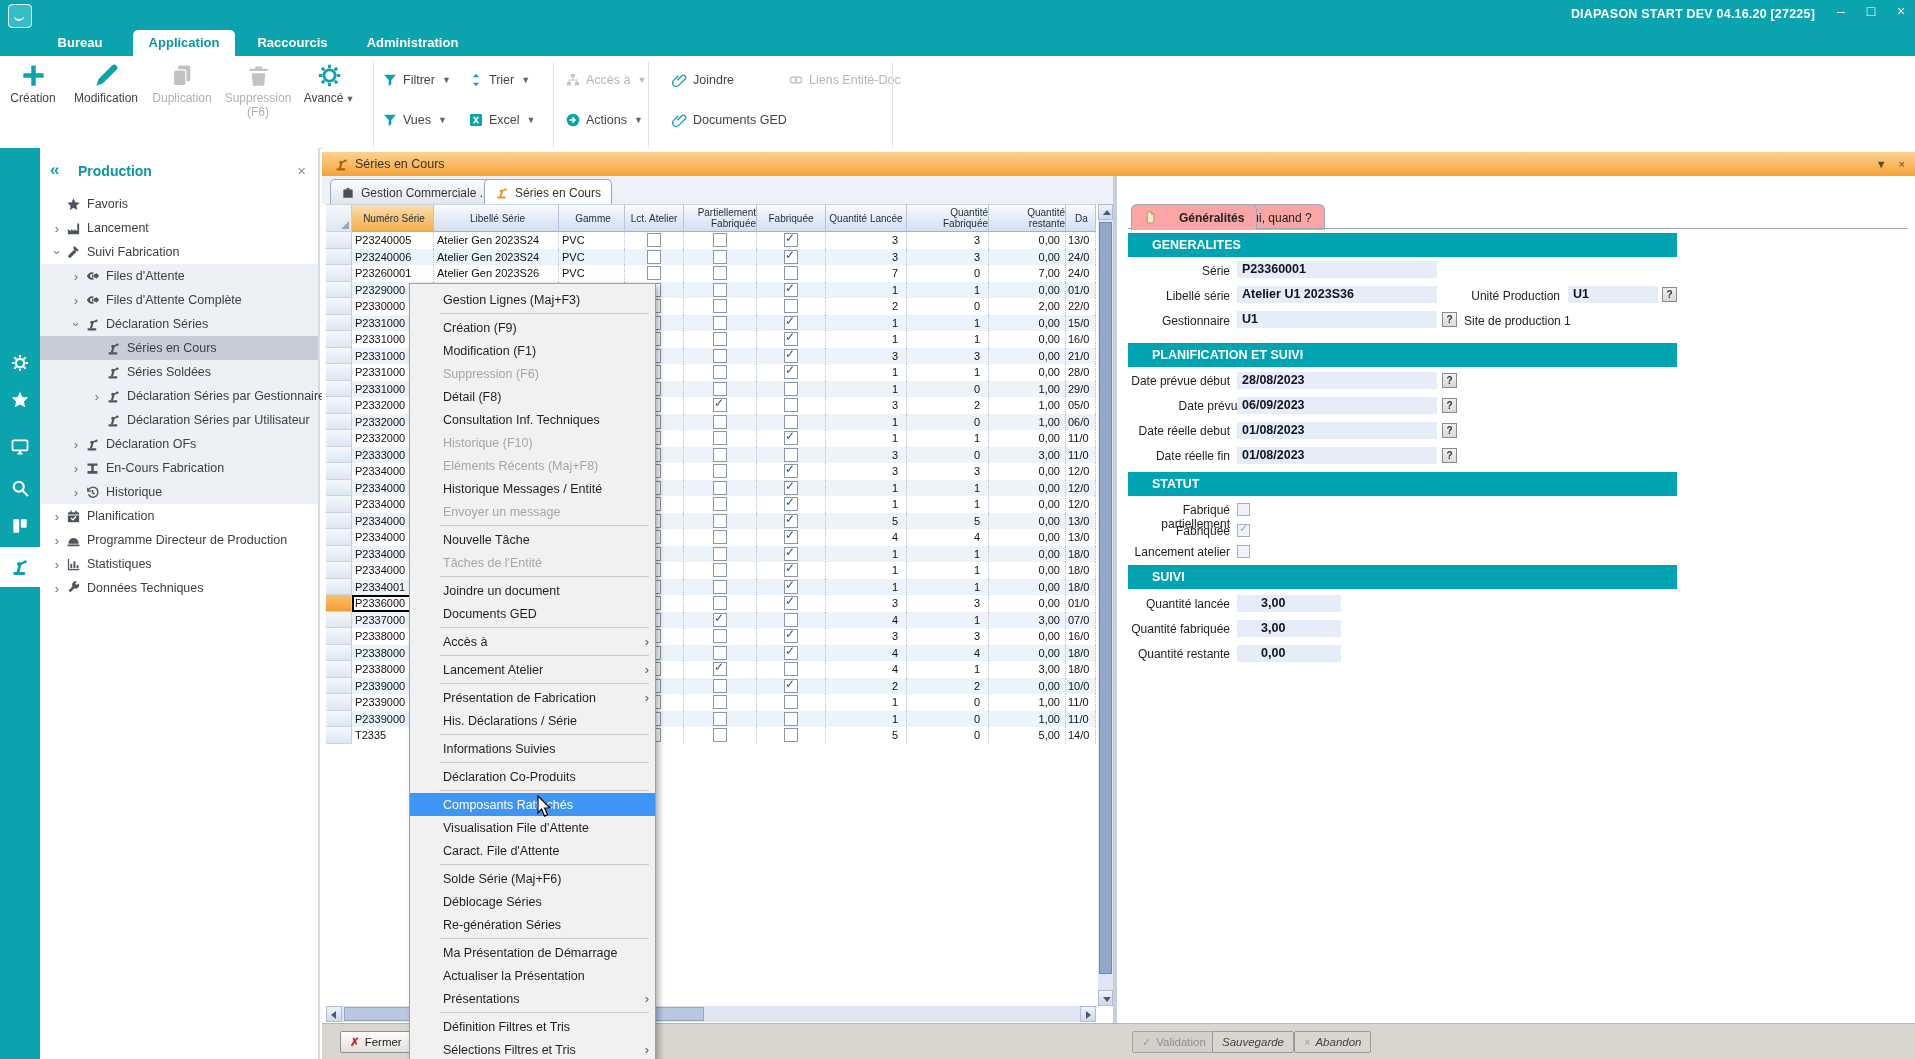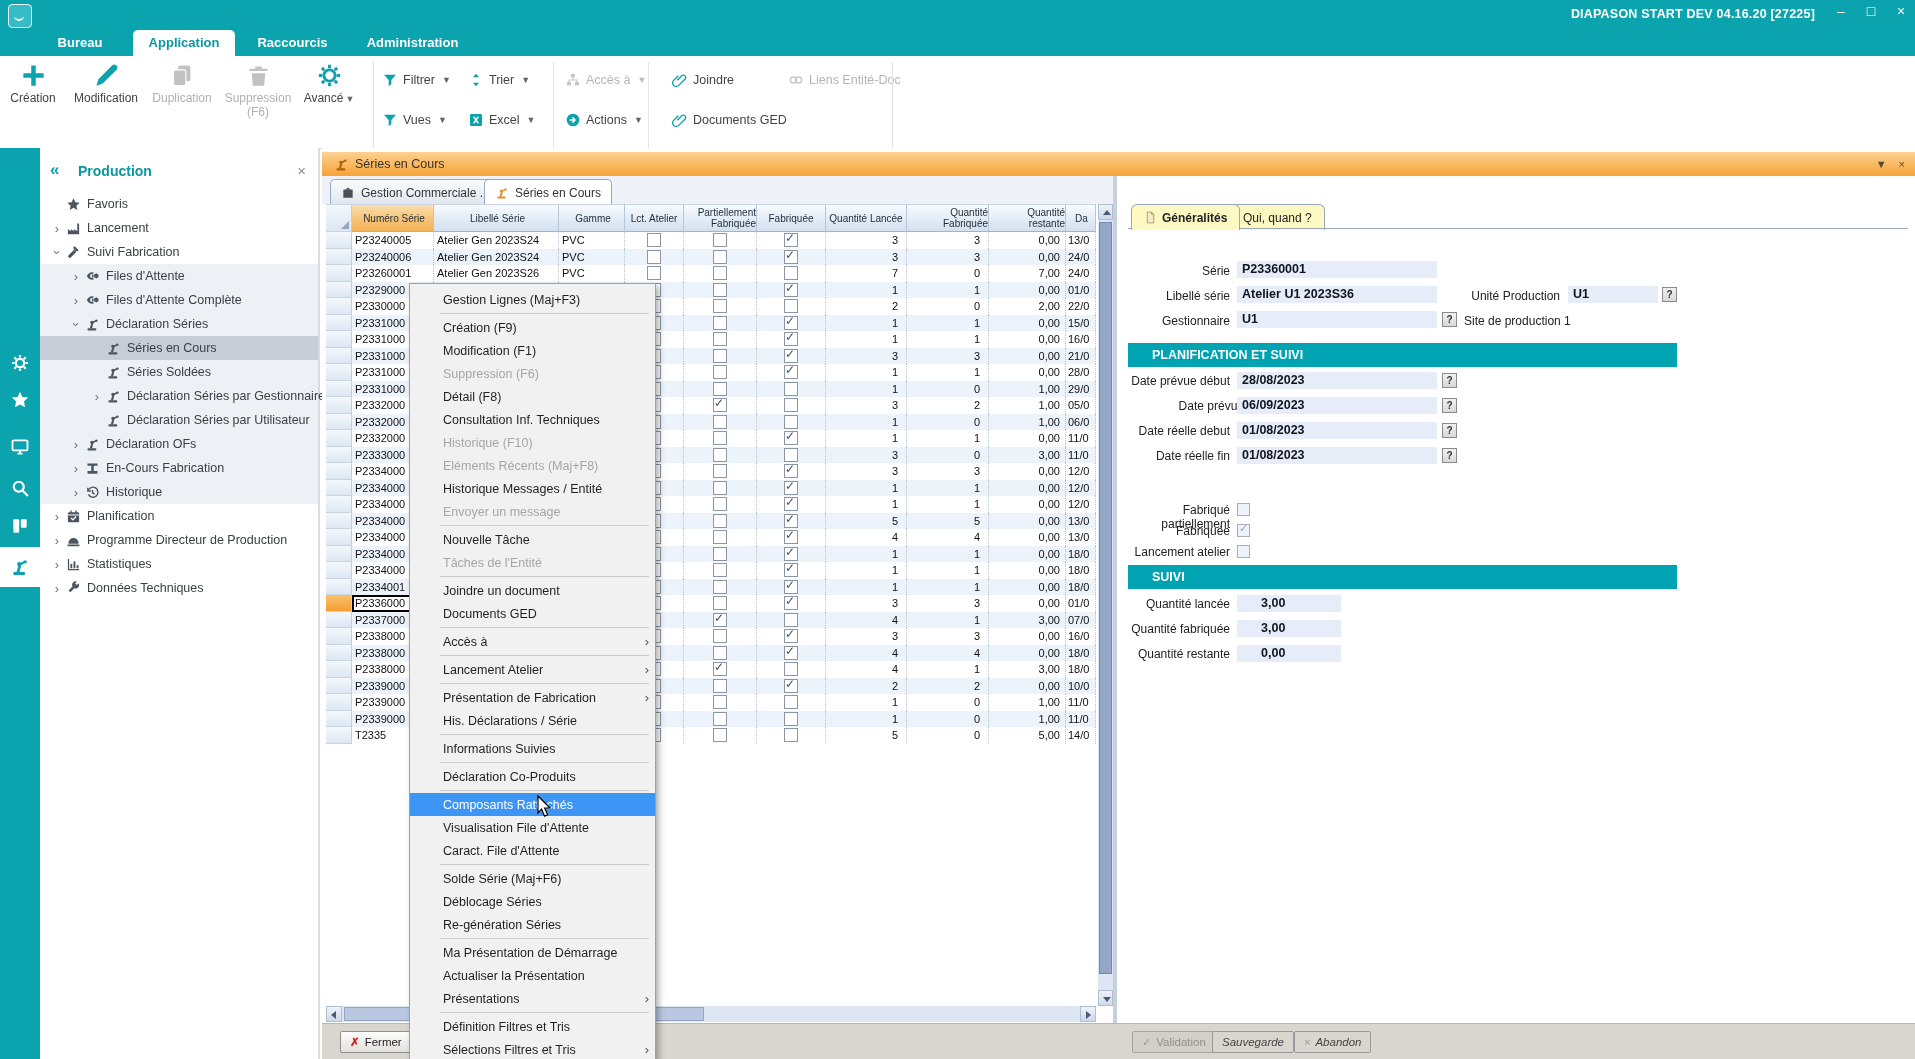--- a/index.html
+++ b/index.html
@@ -99,21 +99,21 @@
   .hsb{left:326px;top:1006px;width:770px;height:16px;background:#dde6f2;}
   .hbtn{position:absolute;top:0;width:16px;height:16px;background:linear-gradient(#eef3fa,#cdd9ea);border:1px solid #aebfd4;box-sizing:border-box;}
   .hbtn::after{content:"";position:absolute;top:4px;}
   .hleft::after{left:4px;border-top:4px solid transparent;border-bottom:4px solid transparent;border-right:5px solid #4a5a70;}
   .hright{right:0;}
   .hright::after{left:5px;border-top:4px solid transparent;border-bottom:4px solid transparent;border-left:5px solid #4a5a70;}
   .hthumb{position:absolute;left:18px;top:1px;width:360px;height:14px;background:#b9c8df;border:1px solid #93a7c4;box-sizing:border-box;}
   
   .rdivider{left:1113px;top:176px;width:4px;height:847px;background:#c6d0dc;}
   .rpanel{left:1117px;top:176px;width:798px;height:847px;background:#fff;}
-  .ptab{position:absolute;top:28px;height:25px;display:flex;align-items:center;gap:5px;padding:0 12px;border:1px solid #9aa8b8;border-bottom:none;border-radius:6px 6px 0 0;background:#fef9c3;font-size:12px;color:#222;}
+  .ptab{position:absolute;top:28px;height:25px;display:flex;align-items:center;gap:22px;padding:0 12px;border:1px solid #9aa8b8;border-bottom:none;border-radius:6px 6px 0 0;background:#fca5a5;font-size:12px;color:#222;}
   .ptab.active{font-weight:bold;z-index:2;}
   .ptab .ic{width:13px;height:13px;color:#c7a24a;}
   .pborder{position:absolute;left:11px;top:52px;width:780px;height:790px;border-top:1px solid #9aa8b8;}
   .secbar{position:absolute;left:11px;width:549px;height:24px;background:#00a3b1;color:#fff;font-weight:bold;font-size:12.5px;line-height:24px;padding-left:24px;box-sizing:border-box;}
   .flabel{position:absolute;font-size:12px;color:#222;text-align:right;}
   .fbox{position:absolute;height:17px;background:#e7ecf9;font-size:12.5px;font-weight:bold;color:#10141f;line-height:17px;padding-left:5px;box-sizing:border-box;}
   .qbtn{position:absolute;width:15px;height:15px;background:linear-gradient(#f2f2f2,#d8d8d8);border:1px solid #8a8a8a;box-sizing:border-box;font-size:10px;font-weight:bold;color:#333;text-align:center;line-height:13px;}
   .pcheckbox{position:absolute;width:13px;height:13px;background:#eef2fb;border:1px solid #a5aebc;box-sizing:border-box;}
   .pcheckbox.checked::after{content:"✓";position:absolute;left:1px;top:-3px;font-size:11px;color:#9aa2ad;}
   .ptext{position:absolute;font-size:12px;color:#222;}
@@ -1210,20 +1210,21 @@
       <svg class="ic">
           <use href="#sym-page"></use>
         </svg>
       <span>Généralités</span>
     </div>
     <div class="ptab" style="left:113px;">
       <span>Qui, quand ?</span>
     </div>
     <div class="pborder"></div>
 
+    <div class="secbar" style="top:57px;">GENERALITES</div>
     <div class="flabel" style="left:0px;top:88px;width:113px;">Série</div>
     <div class="fbox" style="left:120px;top:85px;width:200px;">P23360001</div>
     <div class="flabel" style="left:0px;top:113px;width:113px;">Libellé série</div>
     <div class="fbox" style="left:120px;top:110px;width:200px;">Atelier U1 2023S36</div>
     <div class="flabel" style="left:353px;top:113px;width:90px;">Unité Production</div>
     <div class="fbox" style="left:451px;top:110px;width:90px;">U1</div>
     <div class="qbtn" style="left:545px;top:111px;">?</div>
     <div class="flabel" style="left:0px;top:138px;width:113px;">Gestionnaire</div>
     <div class="fbox" style="left:120px;top:135px;width:200px;">U1</div>
     <div class="qbtn" style="left:325px;top:136px;">?</div>
@@ -1247,20 +1248,21 @@
           <span class="fbox" style="left: 120px; top: 0px; width: 200px;">01/08/2023</span>
           <span class="qbtn" style="left: 325px; top: 1px;">?</span>
         </div>
         <div class="prow" style="position: absolute; left: 0px; top: 271px; width: 780px; height: 20px;">
           <span class="flabel" style="left: 0px; top: 2px; width: 113px;">Date réelle fin</span>
           <span class="fbox" style="left: 120px; top: 0px; width: 200px;">01/08/2023</span>
           <span class="qbtn" style="left: 325px; top: 1px;">?</span>
         </div>
       </div>
 
+    <div class="secbar" style="top:296px;">STATUT</div>
     <div>
 
     <div class="srow" style="position: absolute; left: 0px; top: 325px; width: 780px; height: 20px;">
           <span class="flabel" style="left: 0px; top: 2px; width: 113px;">Fabriqué partiellement</span>
           <span class="pcheckbox" style="left: 120px; top: 2px;"></span>
         </div>
         <div class="srow disabled" style="position: absolute; left: 0px; top: 346px; width: 780px; height: 20px;">
           <span class="flabel" style="left: 0px; top: 2px; width: 113px;">Fabriquée</span>
           <span class="pcheckbox checked" style="left: 120px; top: 2px;"></span>
         </div>

